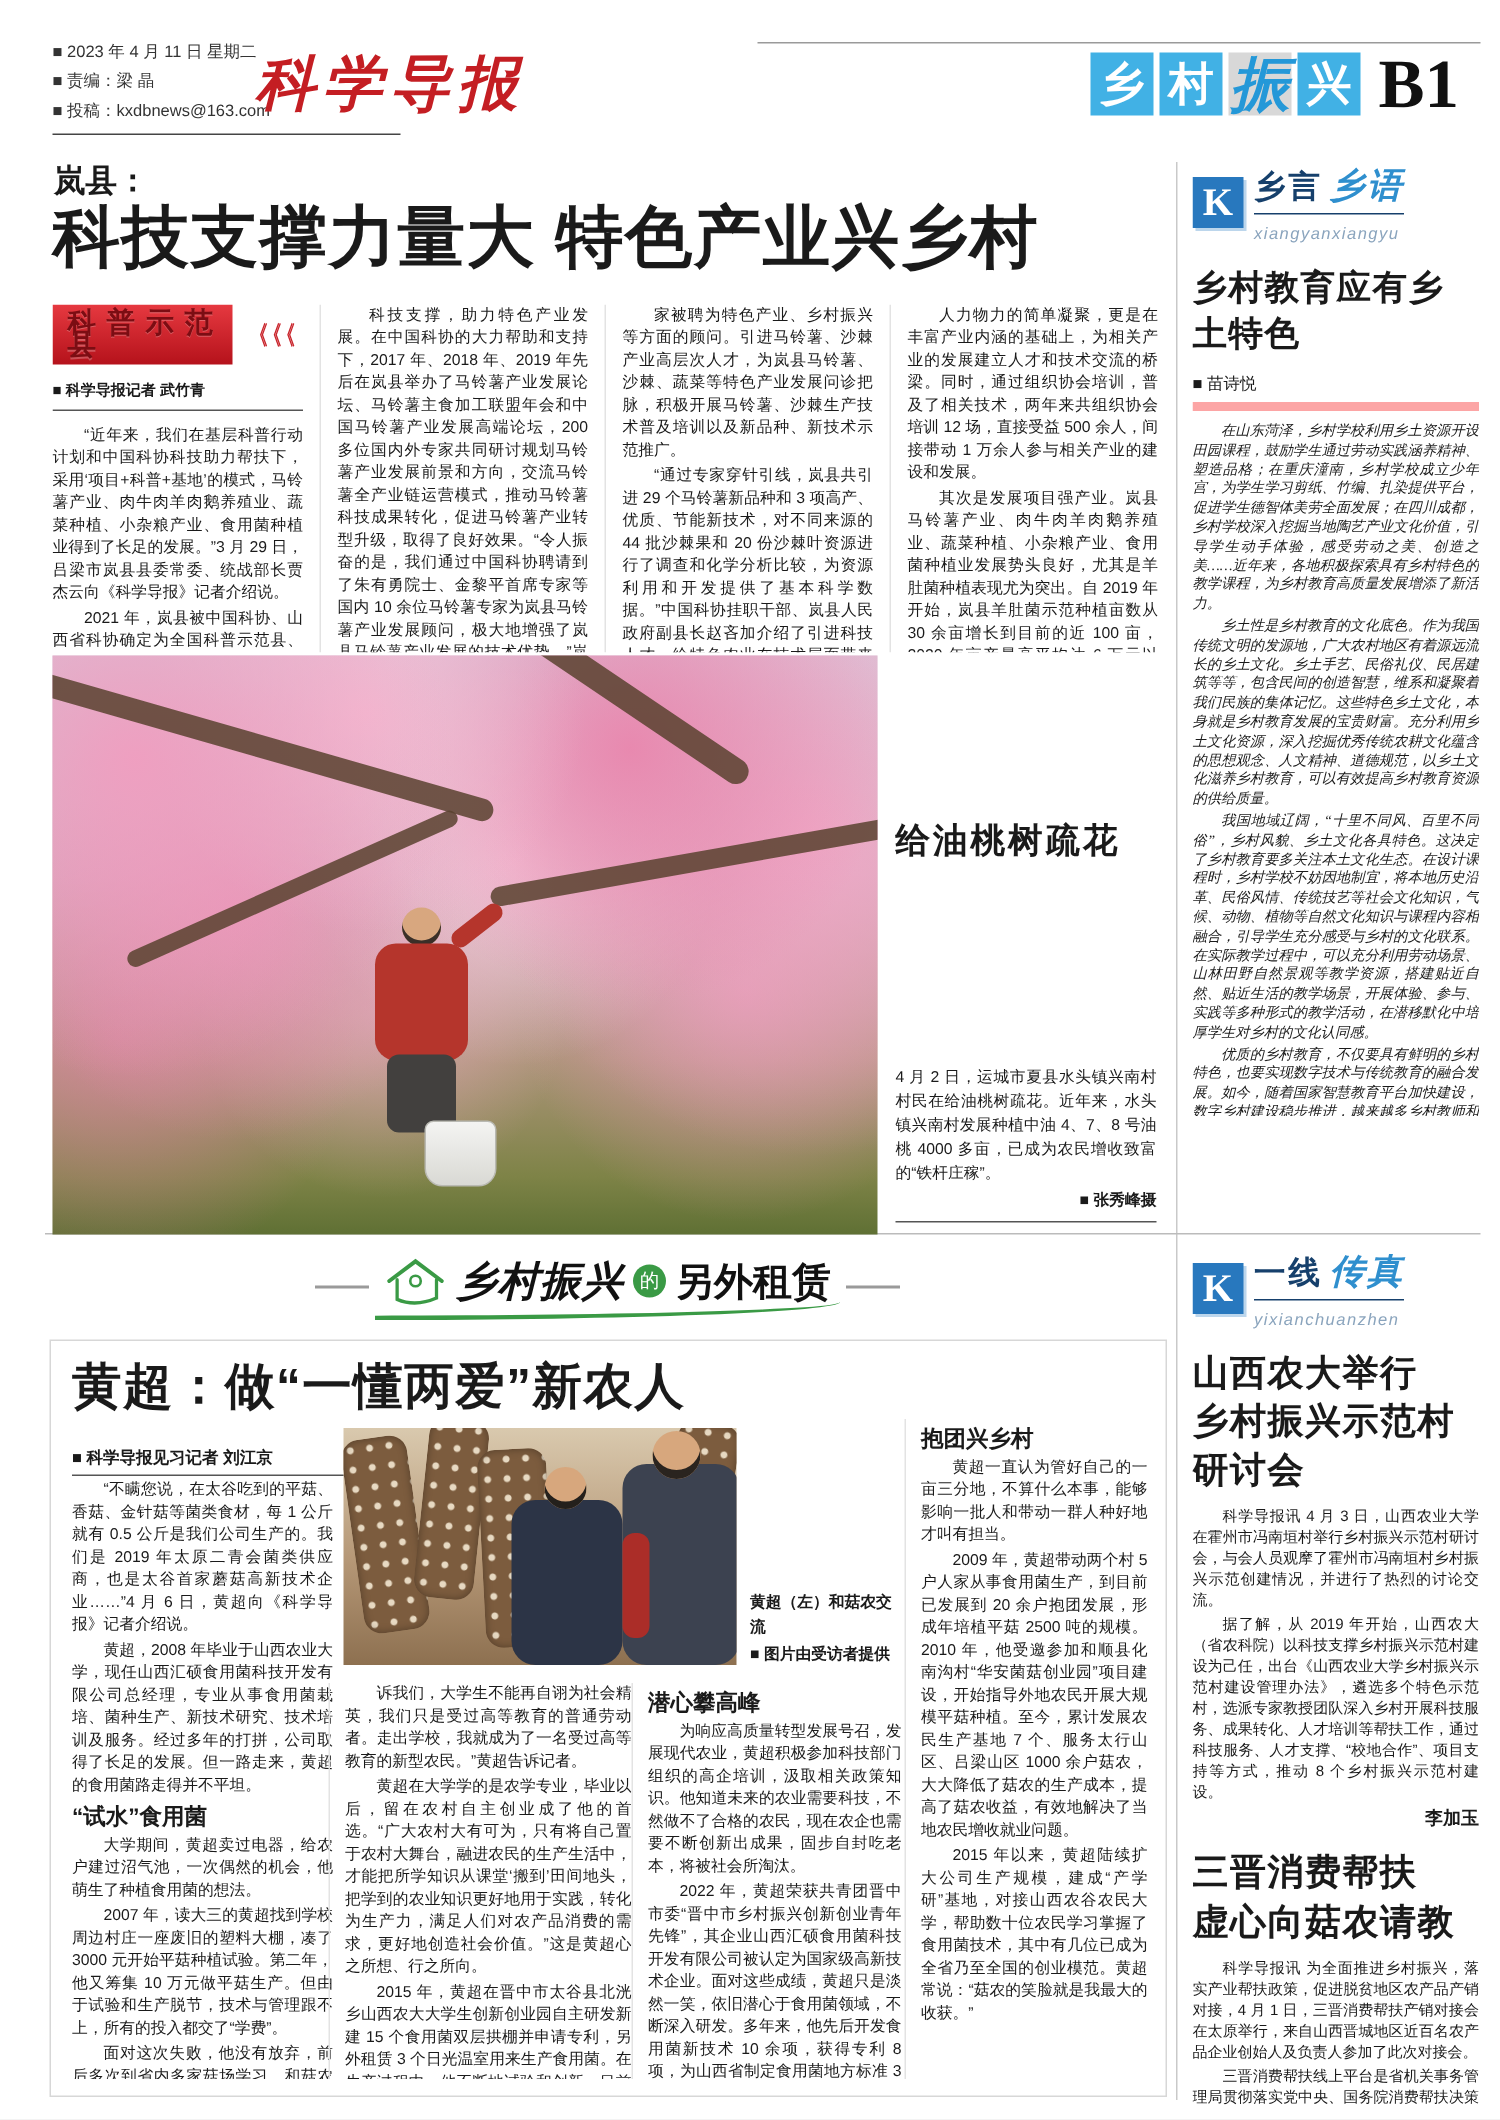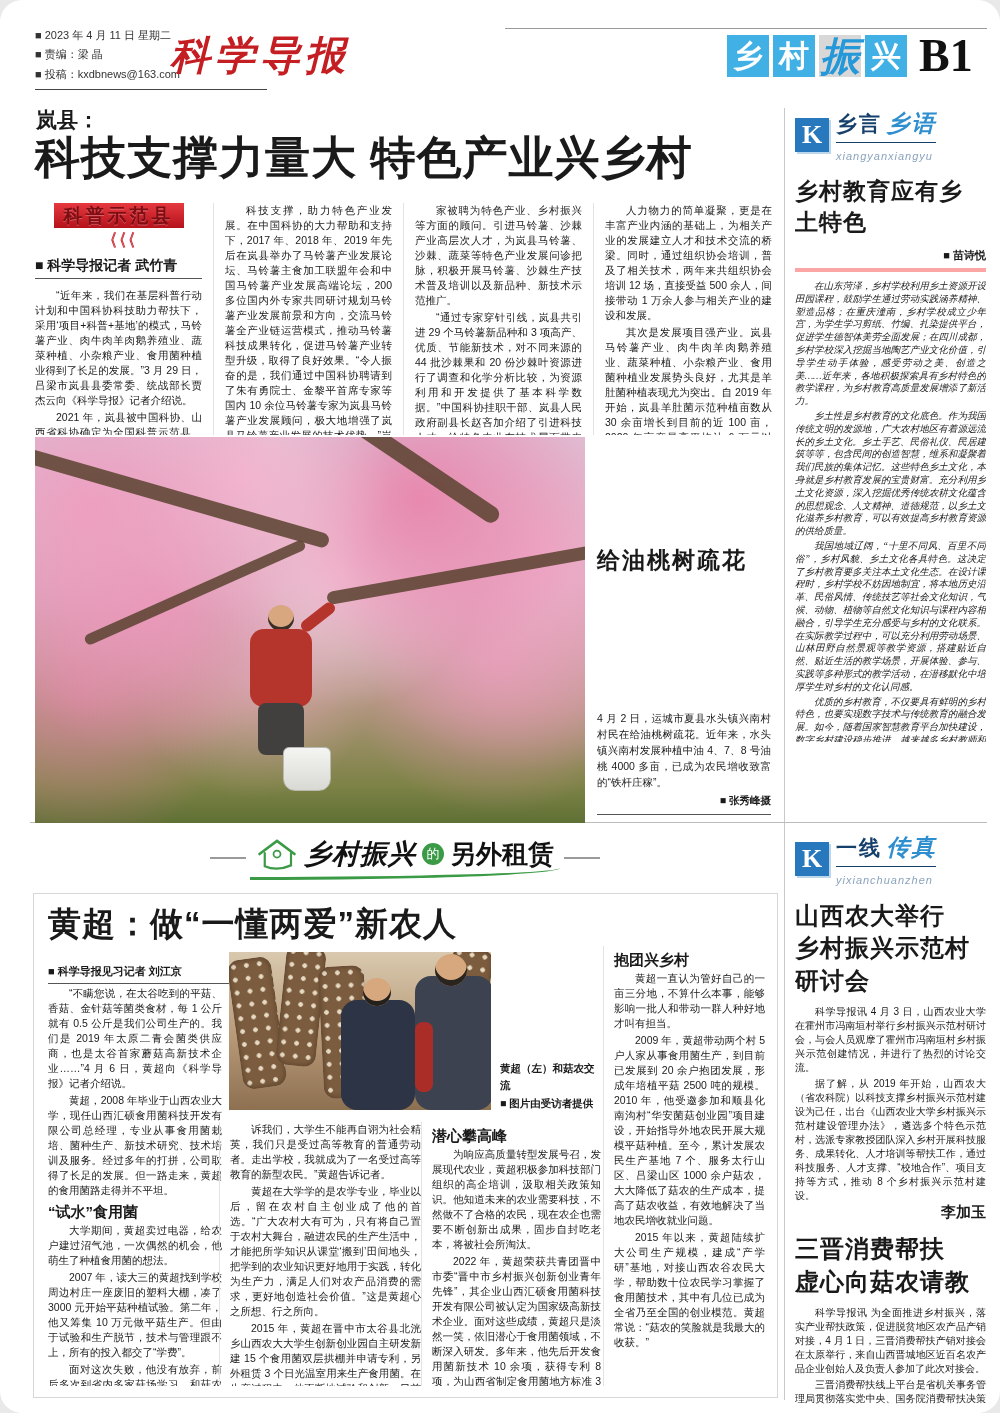--- a/index.html
+++ b/index.html
@@ -1,20 +1,20 @@
 <!DOCTYPE html>
 <html><head>
 <meta charset="utf-8">
 <style>
   * { margin:0; padding:0; box-sizing:border-box; }
   html,body { background:#e9e9e9; }
   .page {
     position:relative; width:1000px; height:1413px; margin:0 auto;
     background:#ffffff; overflow:hidden;
-    font-family:"Liberation Sans", sans-serif; color:#1a1a1a;border-radius:22px;
+    font-family:"Liberation Sans", sans-serif; color:#1a1a1a;
   }
   
   .info-block { position:absolute; left:35px; top:26px; width:232px; font-size:11px; color:#333;
     line-height:1.75; border-bottom:1px solid #444; padding-bottom:5px; }
   .info-block div { white-space:nowrap; }
   .masthead-logo { position:absolute; left:170px; top:28px; font-family:"DejaVu Serif", serif;
     font-style:italic; font-weight:bold; font-size:40px; color:#c41e23; letter-spacing:5px; }
   .top-rule { position:absolute; left:505px; top:28px; width:482px; height:1px; background:#9a9a9a; }
   .section-banner { position:absolute; left:727px; top:33px; display:flex; align-items:center; gap:4px; }
   .char-box { width:42px; height:42px; background:#41b1e5; color:#fff; font-weight:900; font-size:30px;
@@ -27,25 +27,25 @@
   .v-divider { position:absolute; left:784px; top:108px; width:1px; height:1292px; background:#c9c9c9; }
   .h-divider { position:absolute; left:30px; top:822px; width:957px; height:1px; background:#bbb; }
   
   .kicker { position:absolute; left:36px; top:106px; font-size:21px; font-weight:bold; }
   .headline1 { position:absolute; left:35px; top:133px; width:742px; font-size:45px; font-weight:900;
     letter-spacing:1px; line-height:1.1; white-space:nowrap; }
   .art1-cols { position:absolute; left:35px; top:203px; width:737px; height:232px; display:flex; overflow:hidden; }
   .art1-col { flex:1 1 0; font-size:10.5px; line-height:15px; text-align:justify; overflow:hidden; }
   .art1-col + .art1-col { border-left:1px solid #e3e3e3; margin-left:11px; padding-left:11px; }
   .art1-col p, .railp, .a2col p { text-indent:2em; margin-bottom:2px; }
-  .badge-row { display:flex; align-items:center; gap:5px; margin-bottom:10px;flex-direction:column; }
+  .badge-row { display:flex; align-items:center; gap:5px; margin-bottom:10px; }
   .badge { background:linear-gradient(180deg,#e63940,#b5121b); color:#7c0d13; font-weight:900;
     font-size:19px; letter-spacing:3px; padding:5px 10px; text-shadow:0 1px 0 rgba(255,255,255,.25); }
   .badge-marks { color:#c9242b; font-weight:bold; font-size:17px; transform:scaleX(.65); letter-spacing:-3px; }
-  .byline1 { font-size:14px; font-weight:bold; border-bottom:1px solid #555; padding-bottom:5px;
+  .byline1 { font-size:10px; font-weight:bold; border-bottom:1px solid #555; padding-bottom:5px;
     margin-bottom:9px; }
   
   .photo1 { position:absolute; left:35px; top:437px; width:550px; height:386px; overflow:hidden;
     background:
       radial-gradient(circle at 10% 18%, rgba(240,158,192,.95), transparent 36%),
       radial-gradient(circle at 38% 10%, rgba(247,186,210,.9), transparent 30%),
       radial-gradient(circle at 70% 16%, rgba(233,132,172,.9), transparent 34%),
       radial-gradient(circle at 92% 30%, rgba(243,168,199,.85), transparent 38%),
       radial-gradient(circle at 22% 44%, rgba(236,146,183,.8), transparent 32%),
       radial-gradient(circle at 56% 36%, rgba(250,205,223,.85), transparent 34%),
@@ -80,22 +80,22 @@
   .rail-brand { display:flex; align-items:center; gap:7px; }
   .k-logo { width:34px; height:34px; background:#2878be; color:#fff; display:flex; align-items:center;
     justify-content:center; font-family:"Liberation Serif", serif; font-weight:bold; font-size:26px;
     box-shadow:2px 2px 0 #bcd6ec; }
   .rail-title-1 { color:#16406c; font-weight:900; font-size:21px; letter-spacing:2px; }
   .rail-title-2 { color:#2f8fce; font-family:"DejaVu Serif", serif; font-style:italic; font-weight:bold;
     font-size:23px; letter-spacing:2px; }
   .rail-pinyin { font-style:italic; color:#8aa4bd; font-size:11px; letter-spacing:1px;
     border-top:1px solid #16406c; margin-top:3px; padding-top:7px; }
   .rail-art-title { font-size:23px; font-weight:900; letter-spacing:1px; margin:14px 0 10px; }
-  .rail-byline { font-size:11px; font-weight:bold; border-bottom:4px solid #fca5a5; padding-bottom:5px;
-    margin-bottom:8px;text-align:right; }
+  .rail-byline { font-size:11px; font-weight:normal; border-bottom:6px solid #fca5a5; padding-bottom:5px;
+    margin-bottom:8px; }
   .rail-body { font-family:"Liberation Serif", serif; font-style:italic; font-size:9.5px;
     line-height:12.8px; text-align:justify; overflow:hidden; }
   .rail-top { top:108px; height:706px; overflow:hidden; }
   .rail-top .rail-body { height:462px; }
   
   .s2-header { position:absolute; left:35px; top:828px; width:740px; height:60px; display:flex;
     align-items:center; justify-content:center; gap:10px; }
   .s2-dash { width:36px; height:2px; background:#9a9a9a; }
   .s2-cluster { position:relative; display:flex; align-items:center; gap:6px; padding-bottom:8px; }
   .s2-swoosh { position:absolute; left:-6px; bottom:0; width:104%; height:12px;
@@ -138,21 +138,21 @@
     background:#ab2d28; }
   .p2-right-head { position:absolute; left:206px; top:2px; width:32px; height:32px; border-radius:50%;
     background:#d7a77d; box-shadow:0 -6px 0 #2a241f inset; }
   .photo2-caption { position:absolute; left:466px; top:166px; width:100px; font-size:10.5px;
     font-weight:bold; line-height:1.65; }
   
   .rail-bottom { top:832px; height:574px; overflow:hidden; }
   .news-title { font-size:24px; font-weight:900; line-height:1.35; letter-spacing:1px; margin-top:14px; }
   .news-body { font-size:10px; line-height:14px; text-align:justify; margin-top:8px; }
   .news-body p { text-indent:2em; margin-bottom:2px; }
-  .news-sign { text-align:right; font-weight:bold; font-size:15px; margin-top:2px; }
+  .news-sign { text-align:right; font-weight:bold; font-size:12px; margin-top:2px; }
   .house-icon svg { display:block; }
 </style>
 </head>
 <body>
 
 <div class="page">
 
   <div class="info-block">
     <div>■ 2023 年 4 月 11 日  星期二</div>
     <div>■ 责编：梁 晶</div>

